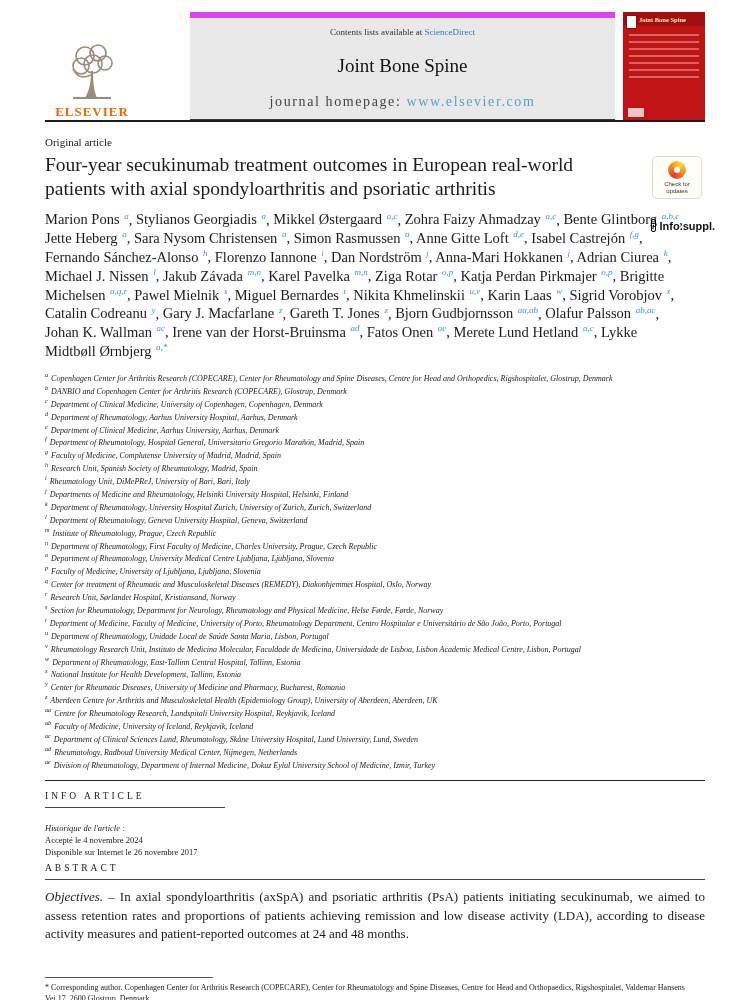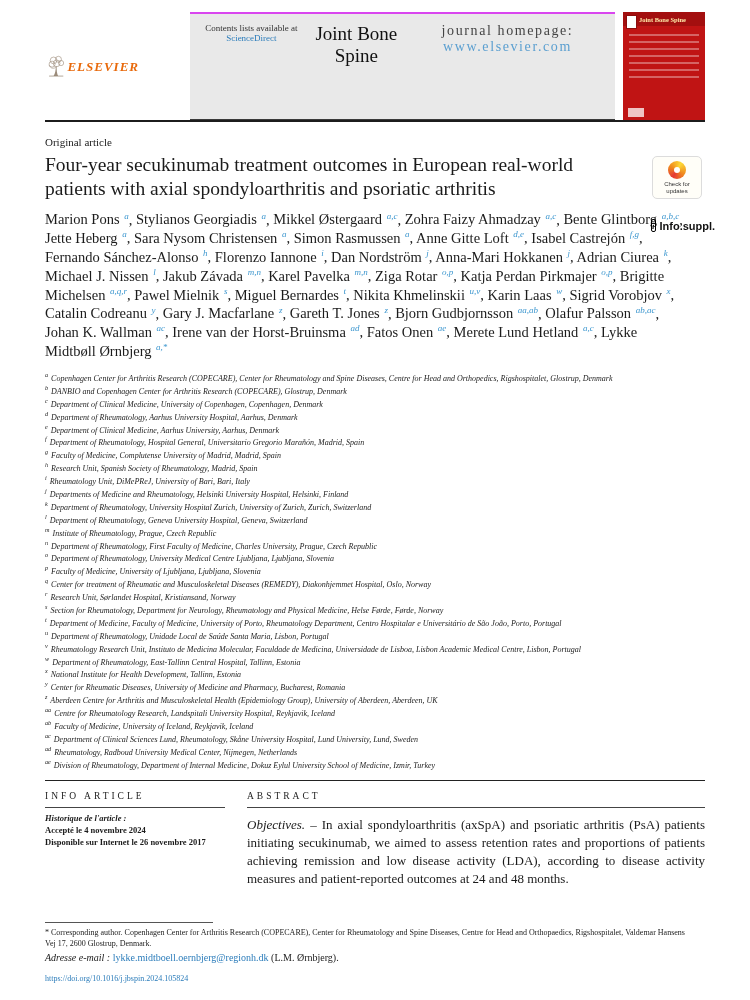--- a/index.html
+++ b/index.html
@@ -4,24 +4,24 @@
 <style>
   html, body { margin:0; padding:0; width:750px; height:1000px; overflow:hidden; background:#ffffff; }
   body { font-family:"Liberation Serif","DejaVu Serif",serif; color:#1b1b1b; }
   .page { padding:0 45px; position:relative; }
 
   
   .journal-ref { padding-top:50px; text-align:center; font-size:9px; color:#2b7cba; }
 
   
   .header-band { display:flex; margin-top:12px; height:108px; align-items:stretch; }
-  .logo-col { width:94px; display:flex; flex-direction:row; align-items:center; justify-content:flex-end; padding-right:6px;font-style:italic; }
+  .logo-col { width:94px; display:flex; flex-direction:column; align-items:center; justify-content:flex-end; padding-right:6px; }
   .elsevier-text { color:#e8690b; font-size:13px; font-weight:bold; letter-spacing:1px; margin-top:2px; }
-  .gray-box { flex:1; background:#e9e9e9; border-top:2px solid #d946ef; border-bottom:1px solid #3a3a3a;
-              display:flex; flex-direction:row; justify-content:space-between; text-align:center; padding:9px 6px;margin-left:45px; }
+  .gray-box { flex:1; background:#e9e9e9; border-top:6px solid #d946ef; border-bottom:1px solid #3a3a3a;
+              display:flex; flex-direction:column; justify-content:space-between; text-align:center; padding:9px 6px;margin-left:45px; }
   .contents-line { font-size:9px; color:#333; }
   .link { color:#2b7cba; text-decoration:none; cursor:pointer; }
   .link-light { color:#5b9fd0; text-decoration:none; cursor:pointer; }
   .journal-title-big { font-size:19px; color:#111; }
   .homepage-line { font-size:14px; letter-spacing:1.6px; color:#444; }
 
   .cover-col { width:82px; margin-left:8px; background:#c01414; position:relative; overflow:hidden; }
   .cover-mark { position:absolute; top:3px; left:3px; width:9px; height:12px; background:#fff; border:1px solid #8c0d0d; }
   .cover-head { padding:4px 3px 3px 16px; background:#a30f0f; }
   .cover-title { color:#ffe9a8; font-size:6.5px; font-weight:bold; line-height:1.1; display:block; }
@@ -48,25 +48,25 @@
   .is-label { font-family:"Liberation Sans",sans-serif; font-size:11px; font-weight:bold; color:#111; }
 
   .authors { margin:10px 0 0 0; font-size:14.5px; line-height:1.24; width:640px; }
   .asup { color:#3d97cf; font-size:9px; font-style:italic; margin-left:1px; }
 
   .affils { margin-top:10px; font-size:8px; font-style:italic; line-height:1.28; color:#222; }
   .affils sup { font-size:6.2px; margin-right:1px; }
 
   .rule-1 { border-top:1px solid #222; margin-top:9px; }
 
-  .cols { display:flex; margin-top:5px; }
+  .cols { display:flex; margin-top:5px;flex-direction:column; }
   .col-info { width:180px; margin-right:22px; }
   .col-abs { flex:1; }
   .col-head { font-size:9.5px; letter-spacing:3px; padding:5px 0 6px; border-bottom:1px solid #444; color:#222; }
-  .info-body { margin-top:4px; font-size:8.5px; line-height:1.45;font-weight:bold; }
+  .info-body { margin-top:14px; font-size:8.5px; line-height:1.45; }
   .hist-label { font-style:italic; }
   .abs-body { margin:8px 0 0 0; font-size:13px; line-height:1.4; text-align:justify; }
   .obj-label { font-style:italic; }
 
   .foot-rule { width:168px; border-top:1px solid #555; margin-top:34px; }
   .footnote { margin:5px 8px 0 0; font-size:8px; line-height:1.35; }
   .email-line { margin:2px 0 0 0; font-size:10px; }
   .email-label { font-style:italic; }
   .doi-line { margin-top:11px; font-size:8px; }
 </style>

